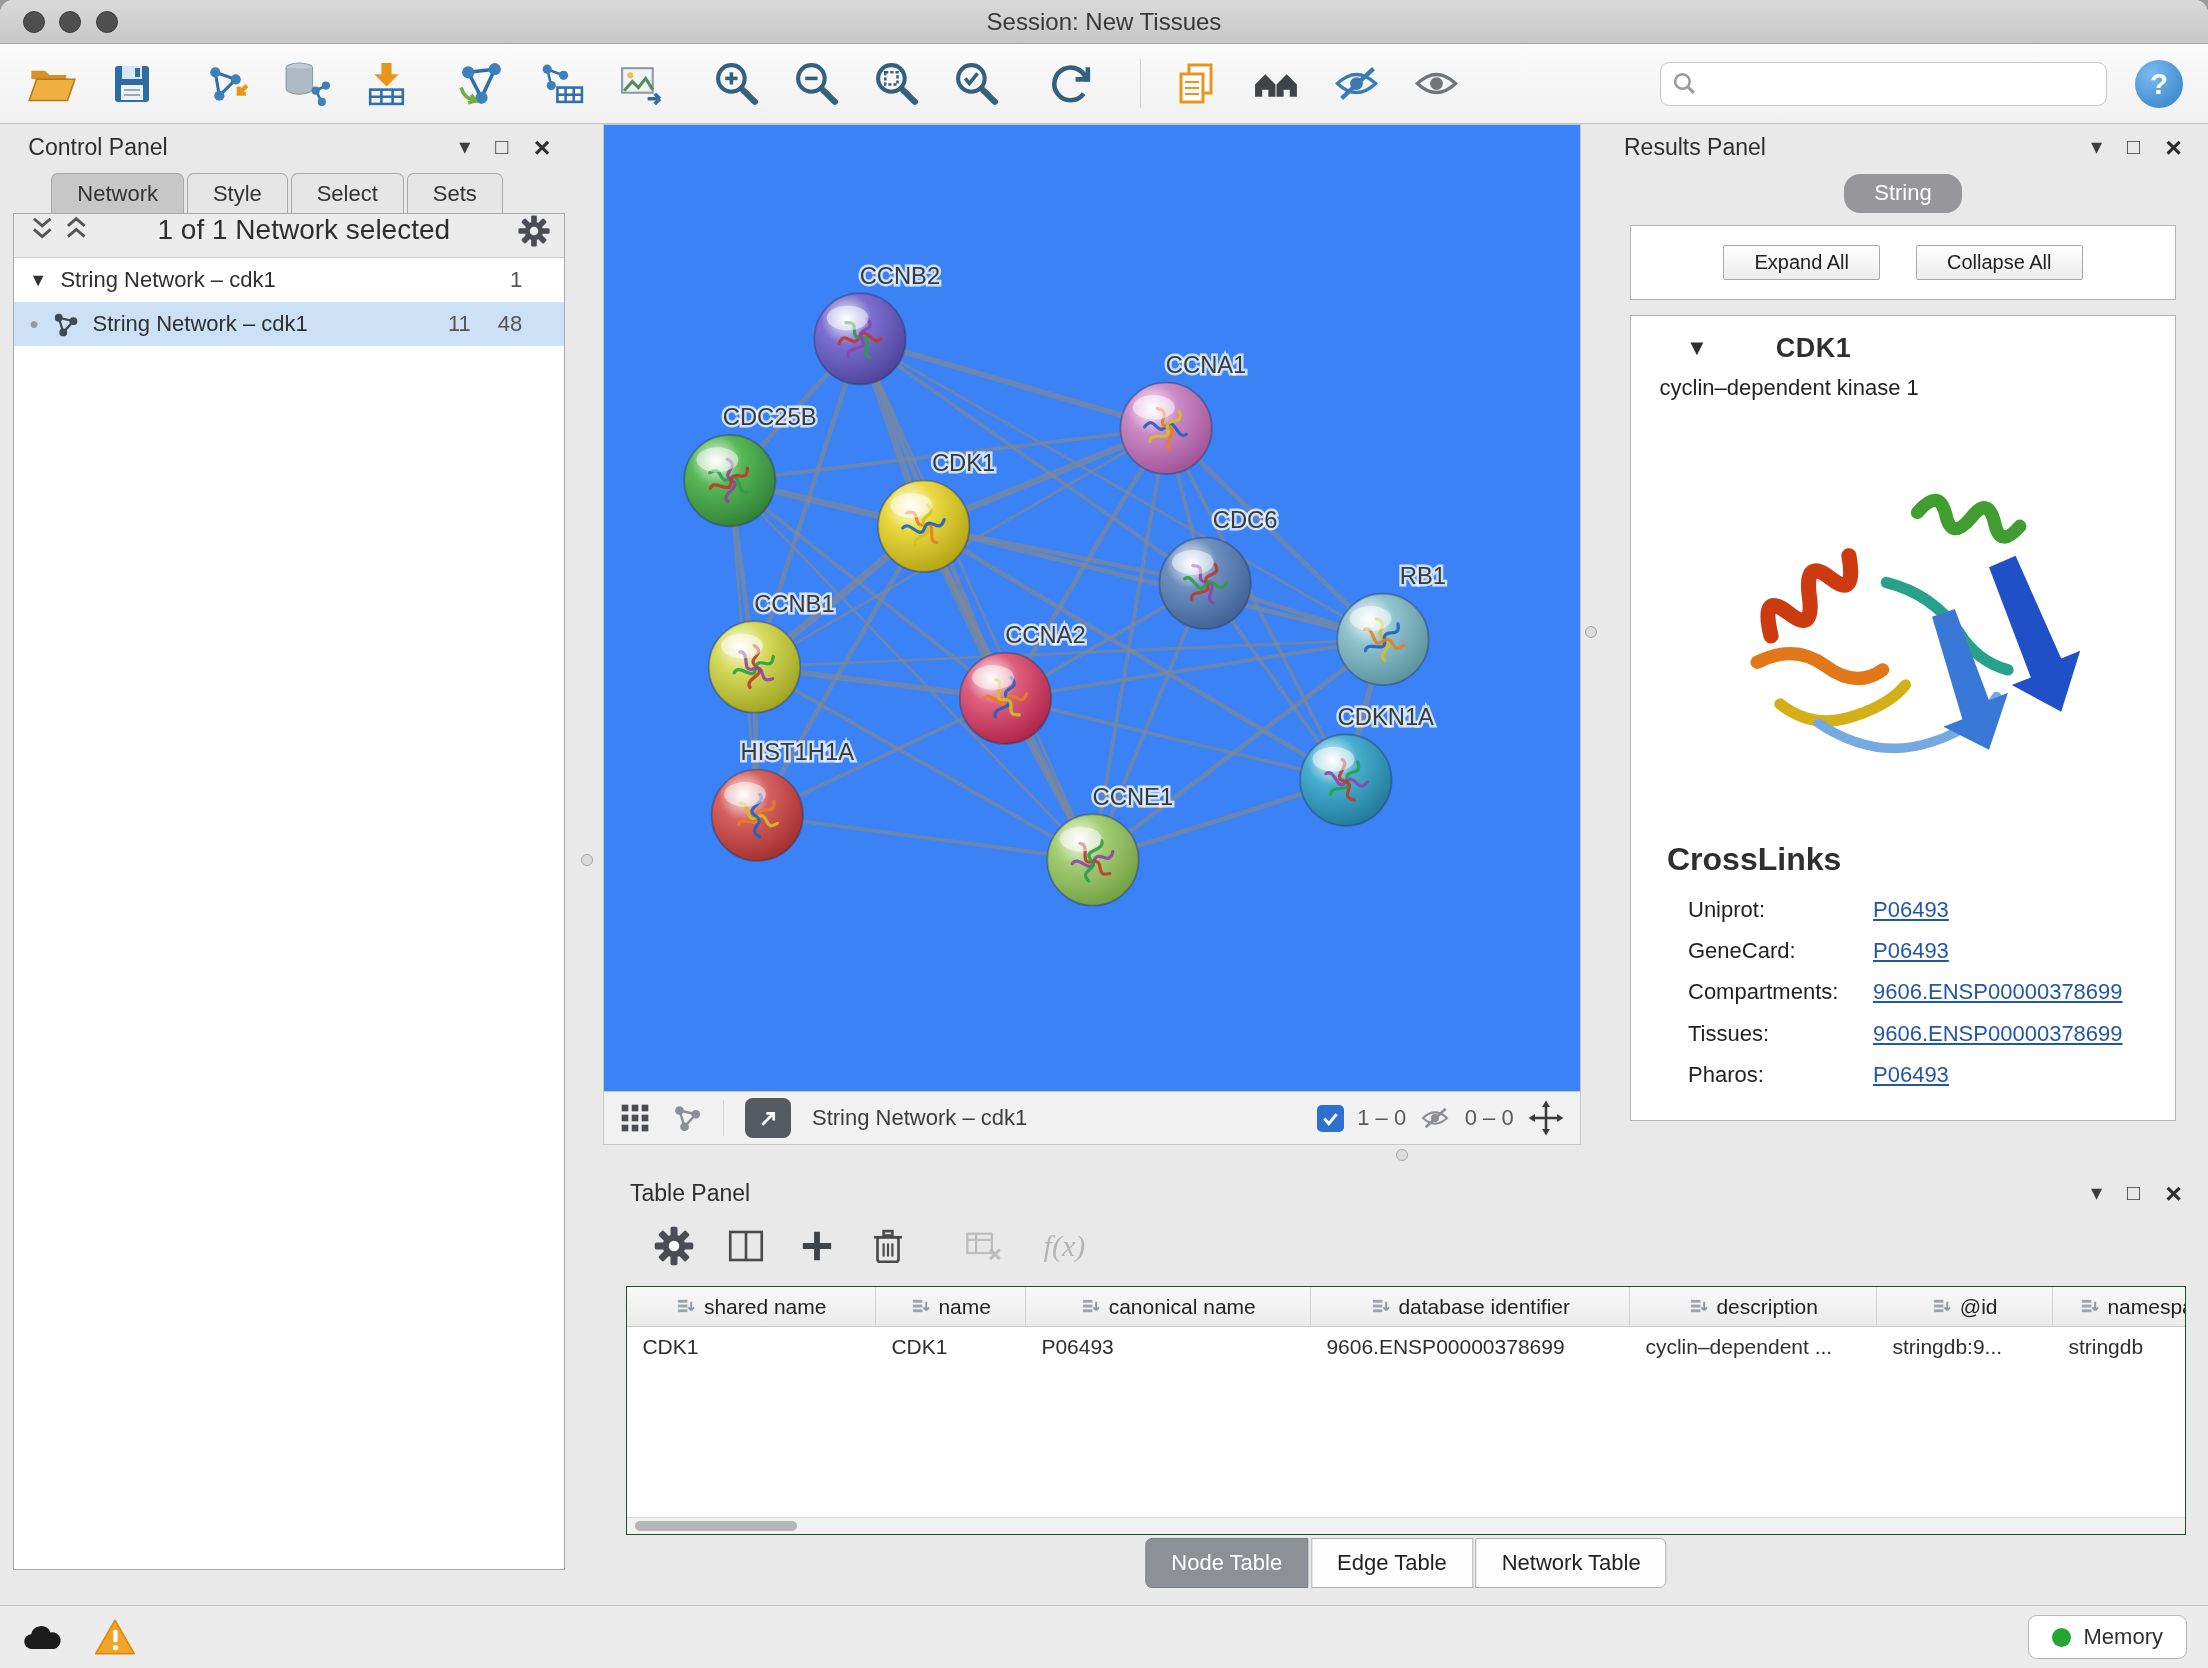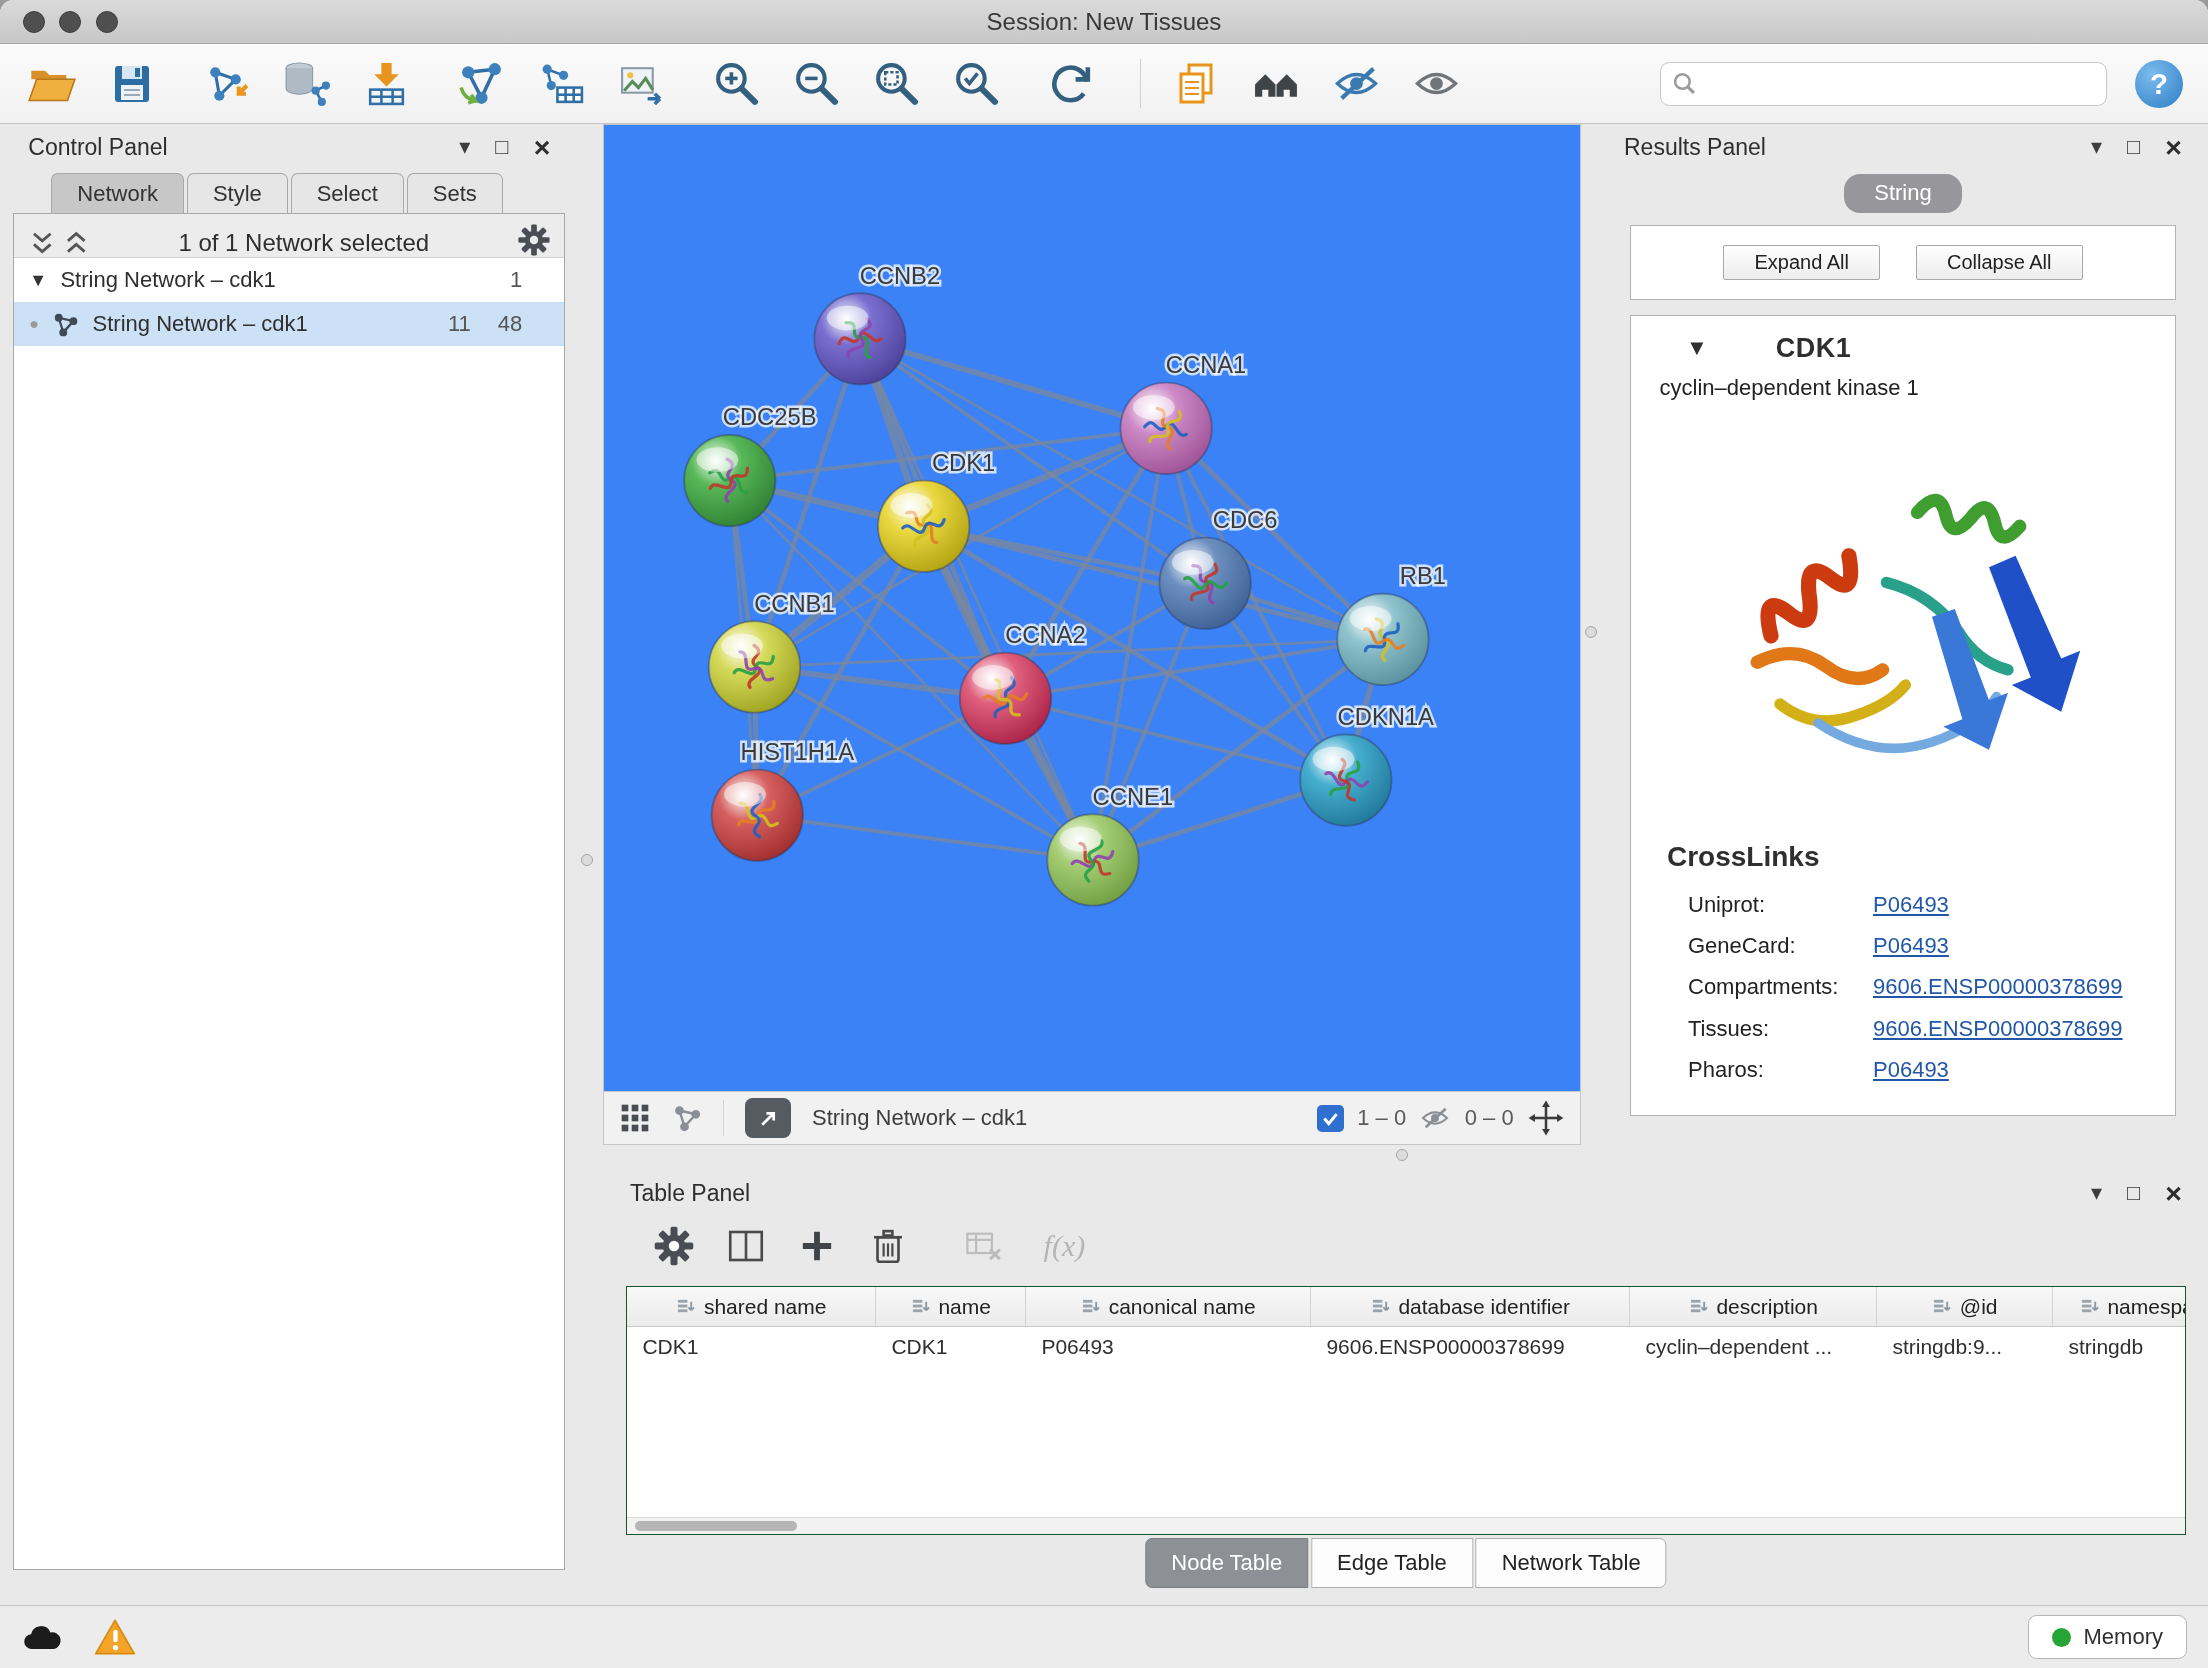--- a/index.html
+++ b/index.html
@@ -30,21 +30,21 @@
   .ph-icon{font-size:22px;color:#3d3d3d;margin-left:25px;cursor:pointer}
   .ph-close{font-size:28.5px;font-weight:bold;margin-left:25px;cursor:pointer}
   .split-dot{position:absolute;width:12.4px;height:12.4px;border-radius:50%;background:#dcdcdc;border:1px solid #a5a5a5}
 
   
   .control-panel{position:absolute;left:13.3px;top:124px;width:552px;height:1446px}
   .cp-tabs{display:flex;padding-left:38px;height:44px;align-items:flex-end}
   .cp-tab{padding:0 25px;line-height:40px;font-size:22px;background:#e6e6e6;border:1px solid #a9a9a9;border-bottom:none;border-radius:6.7px 6.7px 0 0;margin-right:2.9px;cursor:pointer;color:#333}
   .cp-tab.active{background:#c7c7c7}
   .cp-body{position:absolute;left:0;right:0;top:89px;bottom:0;background:#fff;border:1px solid #a8a8a8}
-  .cp-subhead{height:44px;background:#ececec;border-bottom:1px solid #cfcfcf;display:flex;align-items:flex-end;padding:0 13.3px;font-size:24px;gap:6px}
+  .cp-subhead{height:44px;background:#ececec;border-bottom:1px solid #cfcfcf;display:flex;align-items:flex-start;padding:0 13.3px;font-size:28px;gap:6px}
   .cp-subhead .status{flex:1;text-align:center;color:#2e2e2e}
   .tree-row{height:44px;display:flex;align-items:center;padding:0 15px;font-size:22px;gap:13.3px;cursor:pointer}
   .tree-row.selected{background:#cde1f6}
   .tw{color:#333;font-size:18px}
   .row-counts{margin-left:auto;display:flex;gap:27px;margin-right:27px;color:#555}
   .bullet-dot{color:#9a9a9a;font-size:16px}
 
   
   .network-view{position:absolute;left:603px;top:124px;width:978px;height:1021px;background:#3b82f6;border:1px solid #c6c6c6}
   .graph-area{position:absolute;left:0;right:0;top:0;bottom:53px}
@@ -58,21 +58,21 @@
   .results-panel{position:absolute;left:1609px;top:124px;width:588px;height:1029px}
   .rp-badge{display:block;margin:3.8px auto 11.4px;width:max-content;background:#96969b;color:#fff;border-radius:16px;padding:6.7px 30px;font-size:22px;cursor:pointer}
   .rp-box{margin:0 21px 15px;background:#fff;border:1px solid #b3b3b3}
   .rp-actions{display:flex;justify-content:center;gap:36px;padding:19px 9.5px}
   .rp-btn{border:1px solid #a8a8a8;border-radius:2px;background:linear-gradient(#ffffff,#ededed);padding:5px 30px;font-size:20px;cursor:pointer;color:#222}
   .cdk-box{padding-bottom:25px}
   .cdk-head{display:flex;align-items:center;gap:68px;padding:17px 0 9.5px 55px;font-size:22px}
   .cdk-name{font-weight:bold;font-size:27px;letter-spacing:0.5px}
   .cdk-desc{padding:1.9px 0 7.6px 28.5px;font-size:22px;color:#222}
   .protein-img{display:block;margin:25px auto 9.5px}
-  .xl-title{padding:27px 0 11.4px 36px;font-weight:bold;font-size:28px}
+  .xl-title{padding:27px 0 11.4px 36px;font-weight:bold;font-size:32px}
   .xl-row{display:flex;align-items:center;padding:7.6px 0 7.6px 57px;font-size:22px}
   .xl-label{width:185px;color:#222}
   .xl-link{color:#2257a8;text-decoration:underline;cursor:pointer}
 
   
   .table-panel{position:absolute;left:615px;top:1170px;width:1582px;height:424px}
   .tp-toolbar{display:flex;align-items:center;gap:30px;padding:7.6px 0 7.6px 38px;height:59px}
   .tp-ic{cursor:pointer}
   .tp-fx{font-family:"Liberation Serif",serif;font-style:italic;font-size:30px;color:#b5b5b5;margin-left:7.6px}
   .tp-table{position:absolute;left:11.4px;right:11.4px;top:116px;bottom:59px;background:#fff;border:1px solid #14532d;overflow:hidden}

